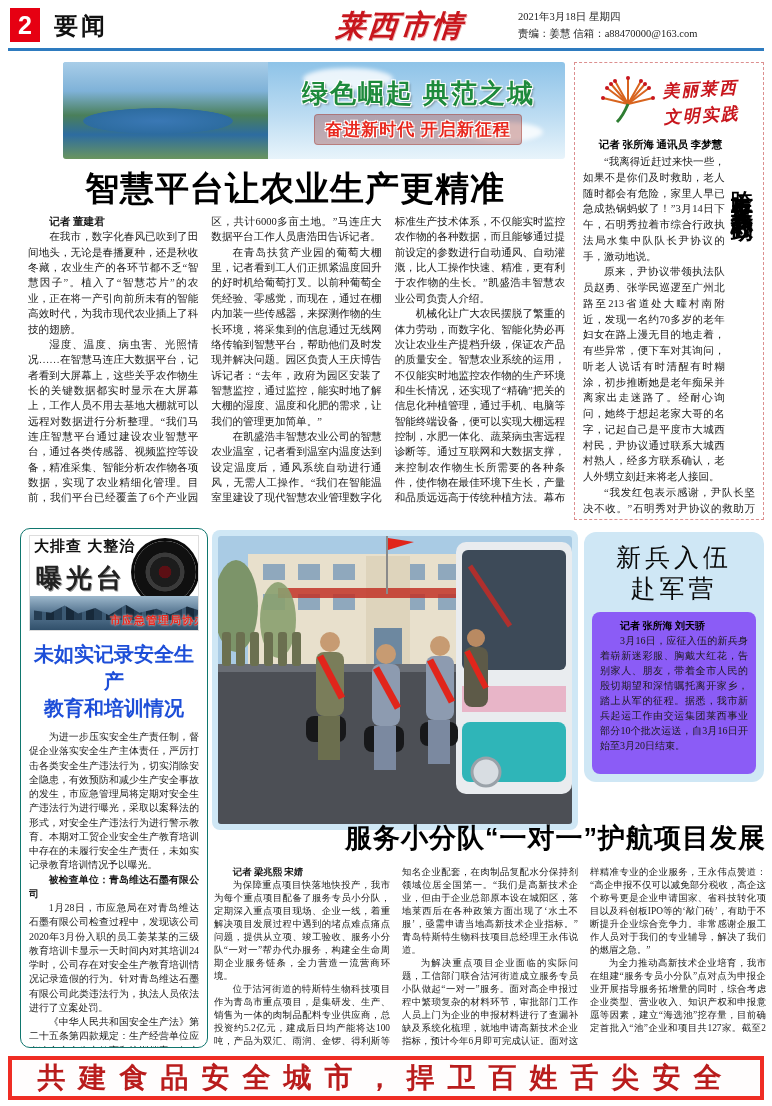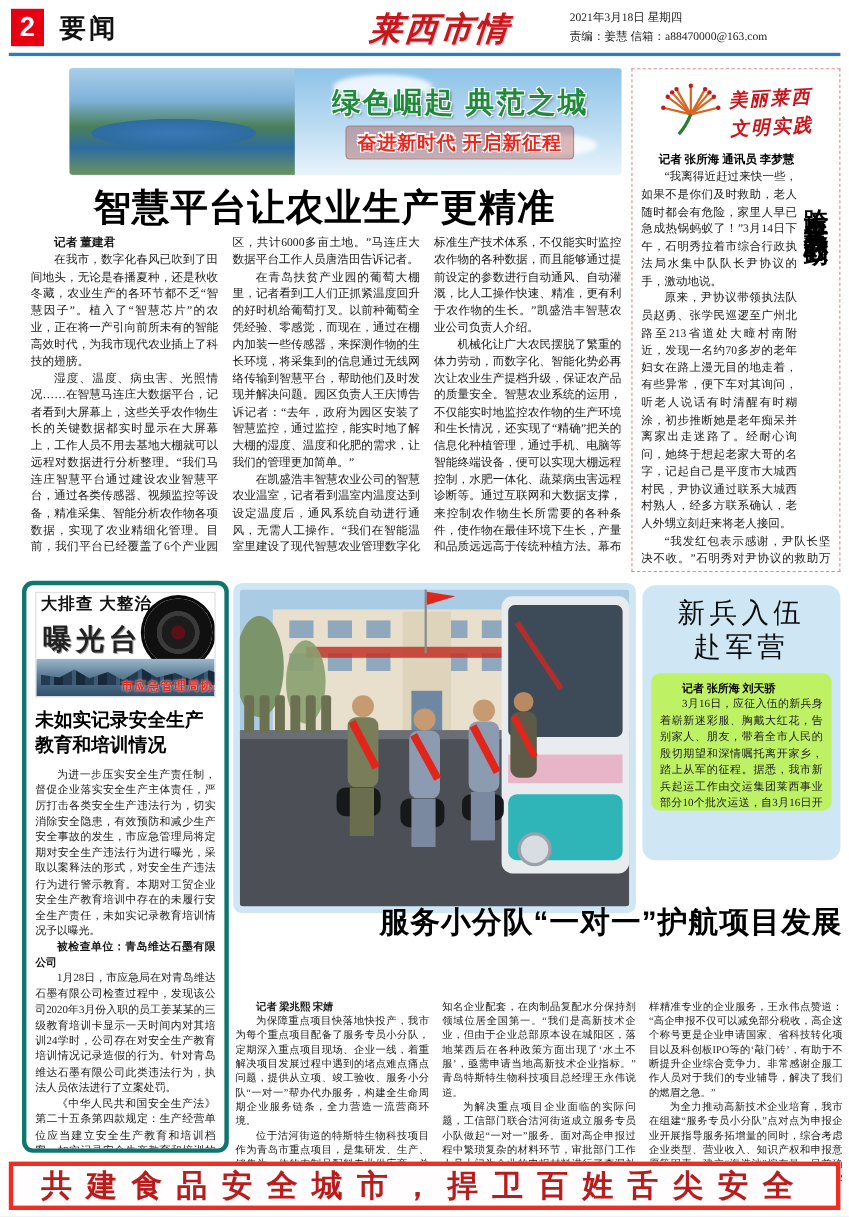--- a/index.html
+++ b/index.html
@@ -45,53 +45,53 @@
   .civ-box { position:absolute; left:574px; top:62px; width:190px; height:458px; border:1px dashed #dc8f8f; background:#fff; padding:7px 8px; }
   .civ-logo { display:flex; align-items:center; justify-content:center; gap:6px; height:64px; }
   .civ-logo-text { color:#c8161d; font-weight:bold; font-style:italic; font-size:17px; line-height:1.5; letter-spacing:2px; transform:rotate(-3deg); }
   .civ-byline { font-weight:bold; font-size:10.5px; text-indent:1.5em; margin:4px 0 2px; }
   .civ-body { font-size:10.5px; line-height:1.5; text-align:justify; color:#1a1a1a; height:360px; overflow:hidden; }
   .civ-body p { text-indent:2em; }
   .vtitle { float:right; writing-mode:vertical-rl; text-orientation:upright; font-family:"Liberation Sans",sans-serif;
     font-weight:bold; font-size:22px; line-height:1.15; color:#000; margin:18px 0 4px 5px; letter-spacing:3px; height:300px; }
 
   
-  .exp-box { position:absolute; left:20px; top:528px; width:188px; height:520px; border:4px solid #0f766e; border-radius:10px; background:#fff; padding:6px 8px; overflow:hidden; }
+  .exp-box { position:absolute; left:20px; top:528px; width:188px; height:520px; border:1px solid #0f766e; border-radius:10px; background:#fff; padding:6px 8px; overflow:hidden; }
   .exp-promo { position:relative; height:96px; border:1px solid #ddd; overflow:hidden; background:#fff; }
   .exp-promo-top { font-family:"Liberation Sans",sans-serif; font-weight:bold; font-size:15px; letter-spacing:1px; color:#111; padding:1px 4px; }
   .exp-promo-mid { position:relative; height:44px; }
   .exp-main-title { position:absolute; left:6px; top:4px; font-family:"Liberation Sans",sans-serif; font-weight:bold; font-size:26px; letter-spacing:4px;
     color:#222; text-shadow:1px 1px 0 #999; }
   .lens { position:absolute; right:2px; top:-16px; width:62px; height:62px; border-radius:50%;
     background:radial-gradient(circle at 50% 50%, #5c0f14 0 14%, #1c1c1c 15% 34%, #3a3a3a 35% 44%, #101010 45% 70%, #2b2b2b 71% 100%); box-shadow:0 0 0 3px #0a0a0a; }
   .exp-skyline { position:absolute; bottom:0; left:0; right:0; height:34px;
     background:linear-gradient(180deg,#9db8cc 0%,#5c7b96 45%,#31506b 100%); }
   .exp-skyline::before { content:""; position:absolute; left:4px; bottom:10px; width:170px; height:16px;
     background:repeating-linear-gradient(90deg,#243c52 0 8px,#3c5a74 8px 12px,#17293a 12px 20px); clip-path:polygon(0 100%,0 40%,10% 55%,18% 10%,26% 60%,36% 25%,44% 70%,54% 5%,62% 55%,72% 30%,80% 65%,90% 15%,100% 50%,100% 100%); }
   .exp-coop { position:absolute; bottom:2px; width:100%; text-align:center; font-family:"Liberation Sans",sans-serif;
     font-weight:bold; font-size:11px; color:#e8281e; text-shadow:0 0 2px #fff; letter-spacing:1px;margin-left:44px; }
-  .exp-headline { text-align:left; font-family:"Liberation Sans",sans-serif; font-weight:bold; font-size:17px; line-height:1.35; margin:10px 0 8px; color:#000000; }
+  .exp-headline { text-align:center; font-family:"Liberation Sans",sans-serif; font-weight:bold; font-size:20px; line-height:1.35; margin:10px 0 8px; color:#1d4ed8; }
   .exp-body { font-size:9.9px; line-height:1.44; text-align:justify; color:#1a1a1a; height:352px; overflow:hidden; }
   .exp-body p { text-indent:2em; }
 
   
   .photo-wrap { position:absolute; left:212px; top:530px; width:366px; height:300px; background:#cfe7f5; border-radius:8px; padding:6px; }
   .photo-wrap svg { display:block; border-radius:3px; }
 
   
   .enl-box { position:absolute; left:584px; top:532px; width:180px; height:250px; background:#cfe7f5; border-radius:12px; padding:8px 8px 8px; }
   .enl-title { text-align:center; font-family:"Liberation Sans",sans-serif; font-weight:normal; font-size:25px; letter-spacing:4px; color:#0b0b0b; line-height:1.25; margin-top:2px; }
-  .enl-inner { margin-top:7px; background:#bef264; border-radius:8px; padding:7px 8px; height:125px; overflow:hidden; }
+  .enl-inner { margin-top:7px; background:#8b5cf6; border-radius:8px; padding:7px 8px; height:162px; overflow:hidden; }
   .enl-byline { font-weight:bold; font-size:10px; text-indent:2em; }
   .enl-body { font-size:10px; line-height:1.5; text-align:justify; text-indent:2em; color:#1a1a1a; }
 
   
   .svc-title { position:absolute; left:214px; top:820px; width:552px; text-align:right; font-family:"Liberation Sans",sans-serif;
     font-weight:bold; font-size:27px; color:#000; letter-spacing:1px; }
-  .svc-cols { position:absolute; left:214px; top:910px; width:552px; height:184px; column-count:3; column-gap:12px;
+  .svc-cols { position:absolute; left:214px; top:866px; width:552px; height:184px; column-count:3; column-gap:12px;
     font-size:9.4px; line-height:1.38; text-align:justify; color:#1a1a1a; overflow:hidden; }
   .svc-cols p { text-indent:2em; }
 
   
   .btm-banner { position:absolute; left:8px; top:1056px; width:756px; height:44px; border:4px solid #ef2d24; background:#fffdfd;
     display:flex; align-items:center; justify-content:center; }
   .btm-banner span { font-family:Liberation Mono, monospace; font-weight:bold; font-size:28px; color:#b91c1c; letter-spacing:13px; white-space:nowrap; }
 </style>
 </head>
 <body>

